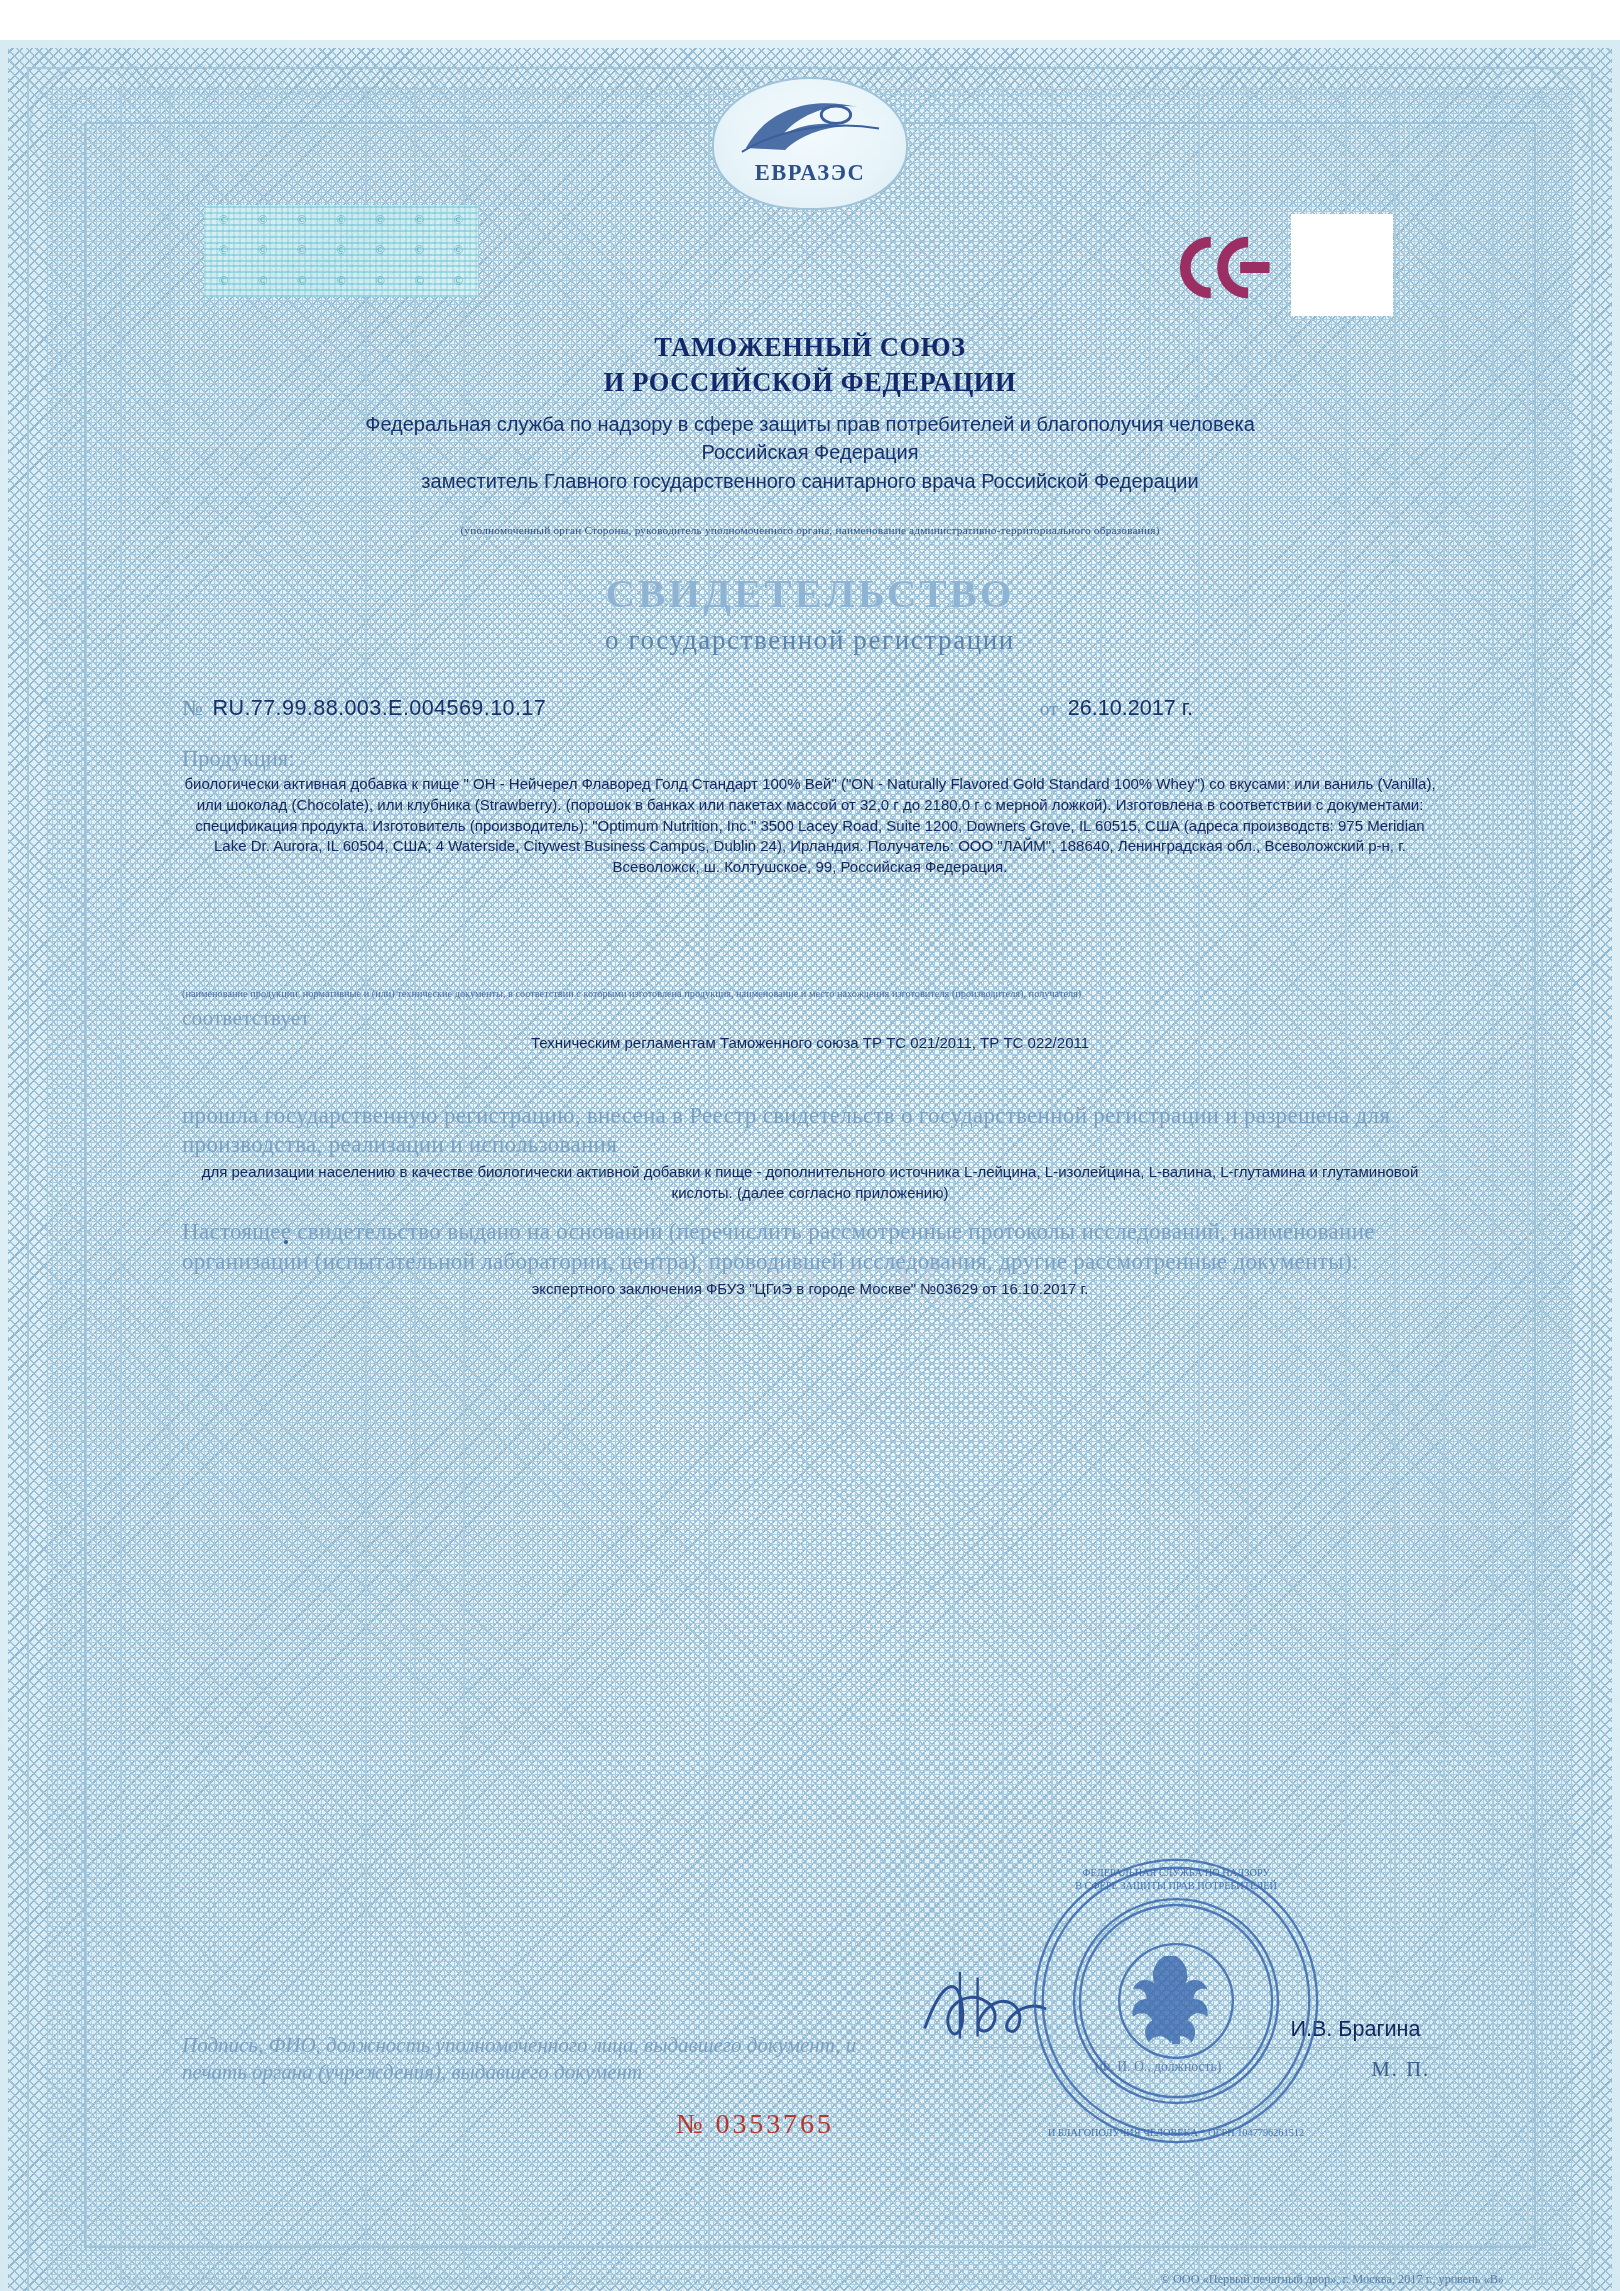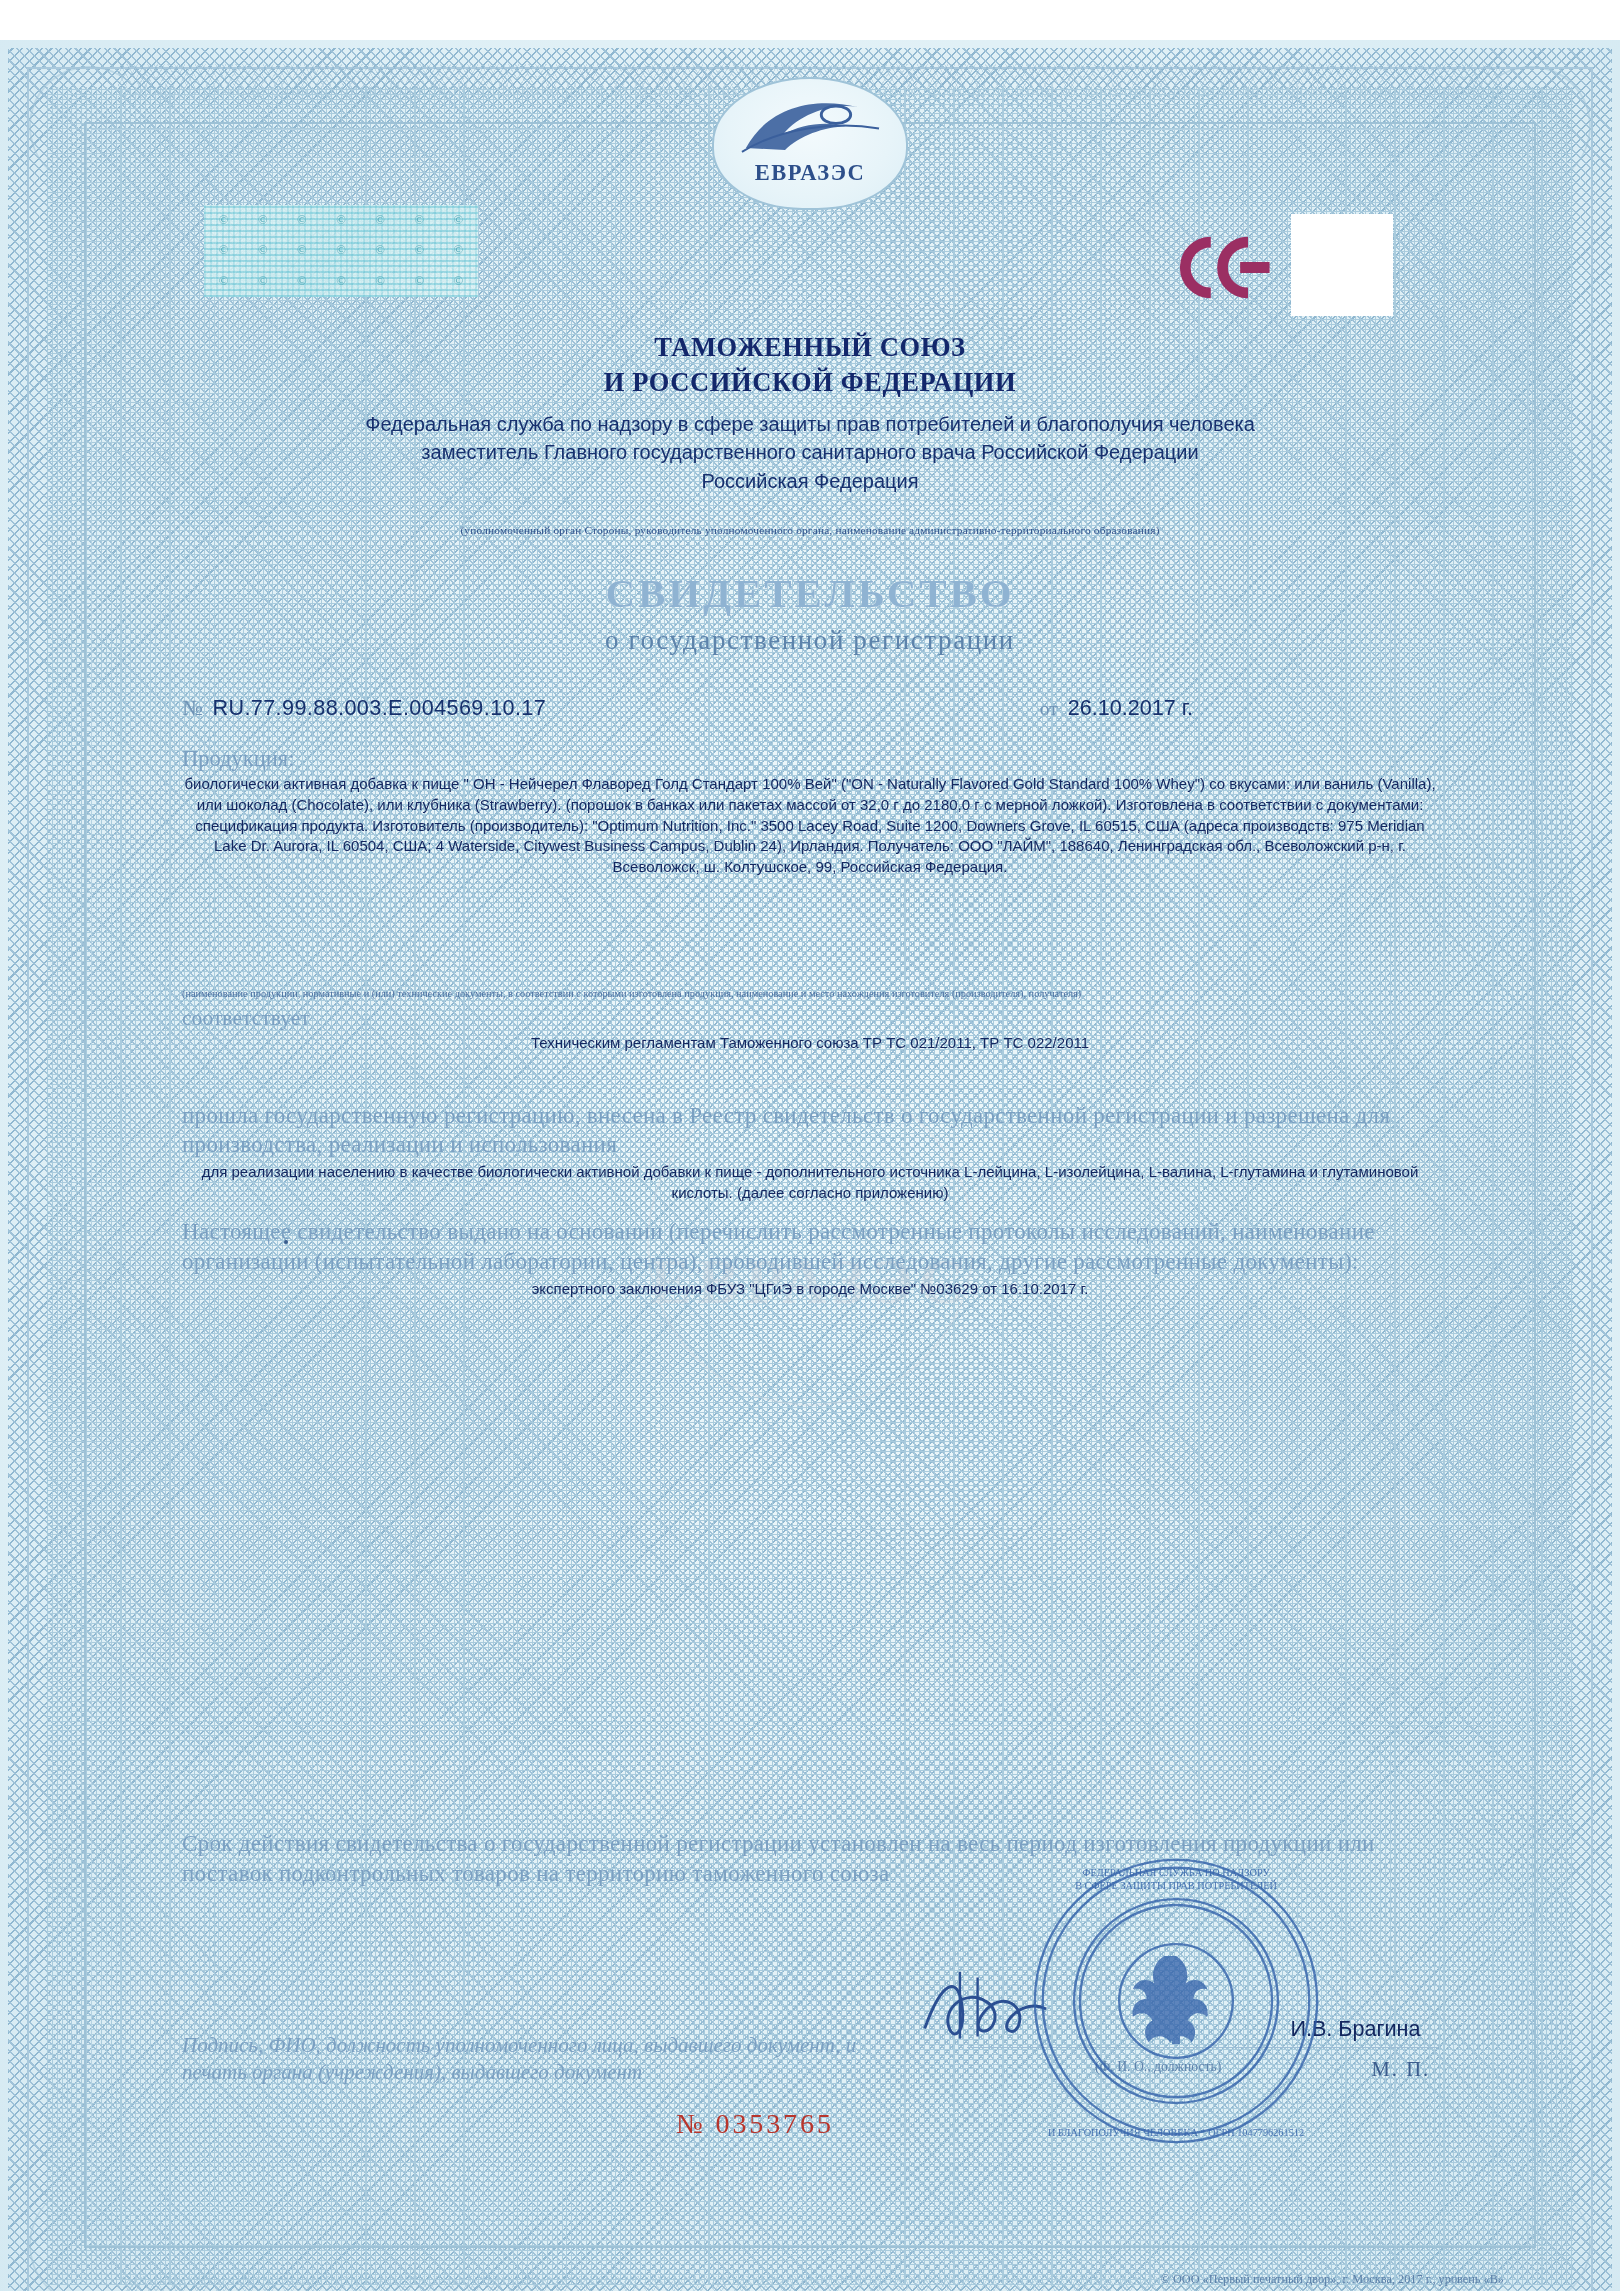--- a/index.html
+++ b/index.html
@@ -453,22 +453,22 @@
     <div class="wm-circle"></div>
     <div class="wm-text">ЕВРАЗЭС</div>
   </div>
 
   <div class="content">
 
     <div class="ttl">ТАМОЖЕННЫЙ СОЮЗ</div>
     <div class="ttl">И РОССИЙСКОЙ ФЕДЕРАЦИИ</div>
 
     <div class="subttl">Федеральная служба по надзору в сфере защиты прав потребителей и благополучия человека</div>
+    <div class="subttl" style="margin-top:0">Российская Федерация</div>
     <div class="subttl" style="margin-top:0">заместитель Главного государственного санитарного врача Российской Федерации</div>
-    <div class="subttl" style="margin-top:0">Российская Федерация</div>
 
     <div class="micro-note">(уполномоченный орган Стороны, руководитель уполномоченного органа, наименование административно-территориального образования)</div>
 
     <div class="svid">СВИДЕТЕЛЬСТВО</div>
     <div class="svid-sub">о государственной регистрации</div>
 
     <div class="numrow">
       <span class="lbl-no">№</span>
       <span class="reg-no">RU.77.99.88.003.Е.004569.10.17</span>
       <span class="spacer"></span>
@@ -487,21 +487,20 @@
     <div class="soft-para" style="margin-top:47px">прошла государственную регистрацию, внесена в Реестр свидетельств о государственной регистрации и разрешена для производства, реализации и использования</div>
     <div class="body-text">для реализации населению в качестве биологически активной добавки к пище - дополнительного источника L-лейцина, L-изолейцина, L-валина, L-глутамина и глутаминовой кислоты. (далее согласно приложению)</div>
 
     <div class="soft-para" style="margin-top:13.7px">Настоящее свидетельство выдано на основании (перечислить рассмотренные протоколы исследований, наименование организации (испытательной лаборатории, центра), проводившей исследования, другие рассмотренные документы):</div>
     <div class="body-text">экспертного заключения ФБУЗ "ЦГиЭ в городе Москве" №03629 от 16.10.2017 г.</div>
   </div>
 
   <div class="micro-dot"></div>
 
   <div class="sig-area">
-    <div class="soft-para" style="margin-top:0; margin-bottom:51px">Срок действия свидетельства о государственной регистрации установлен на весь период изготовления продукции или поставок подконтрольных товаров на территорию таможенного союза</div>
 
     <div class="sig-flex">
       <div class="sig-left">Подпись, ФИО, должность уполномоченного лица, выдавшего документ, и печать органа (учреждения), выдавшего документ</div>
       <div class="sig-right">
         <svg viewBox="0 0 300 110" style="position:absolute;left:19.6px;bottom:25.5px;width:294px;height:108px">
           <path d="M16 76 C34 26 50 22 54 52 C58 82 44 90 40 72 C36 54 58 36 78 48 C96 58 86 82 74 78 C62 74 84 40 104 50 C120 58 112 84 102 78 C92 72 116 44 140 56" fill="none" stroke="#2b4f92" stroke-width="3"></path>
           <path d="M52 18 L52 86 M70 24 L70 84" fill="none" stroke="#2b4f92" stroke-width="2.4"></path>
         </svg>
         <div class="sig-name">И.В. Брагина</div>
         <div class="sig-rule"></div>

